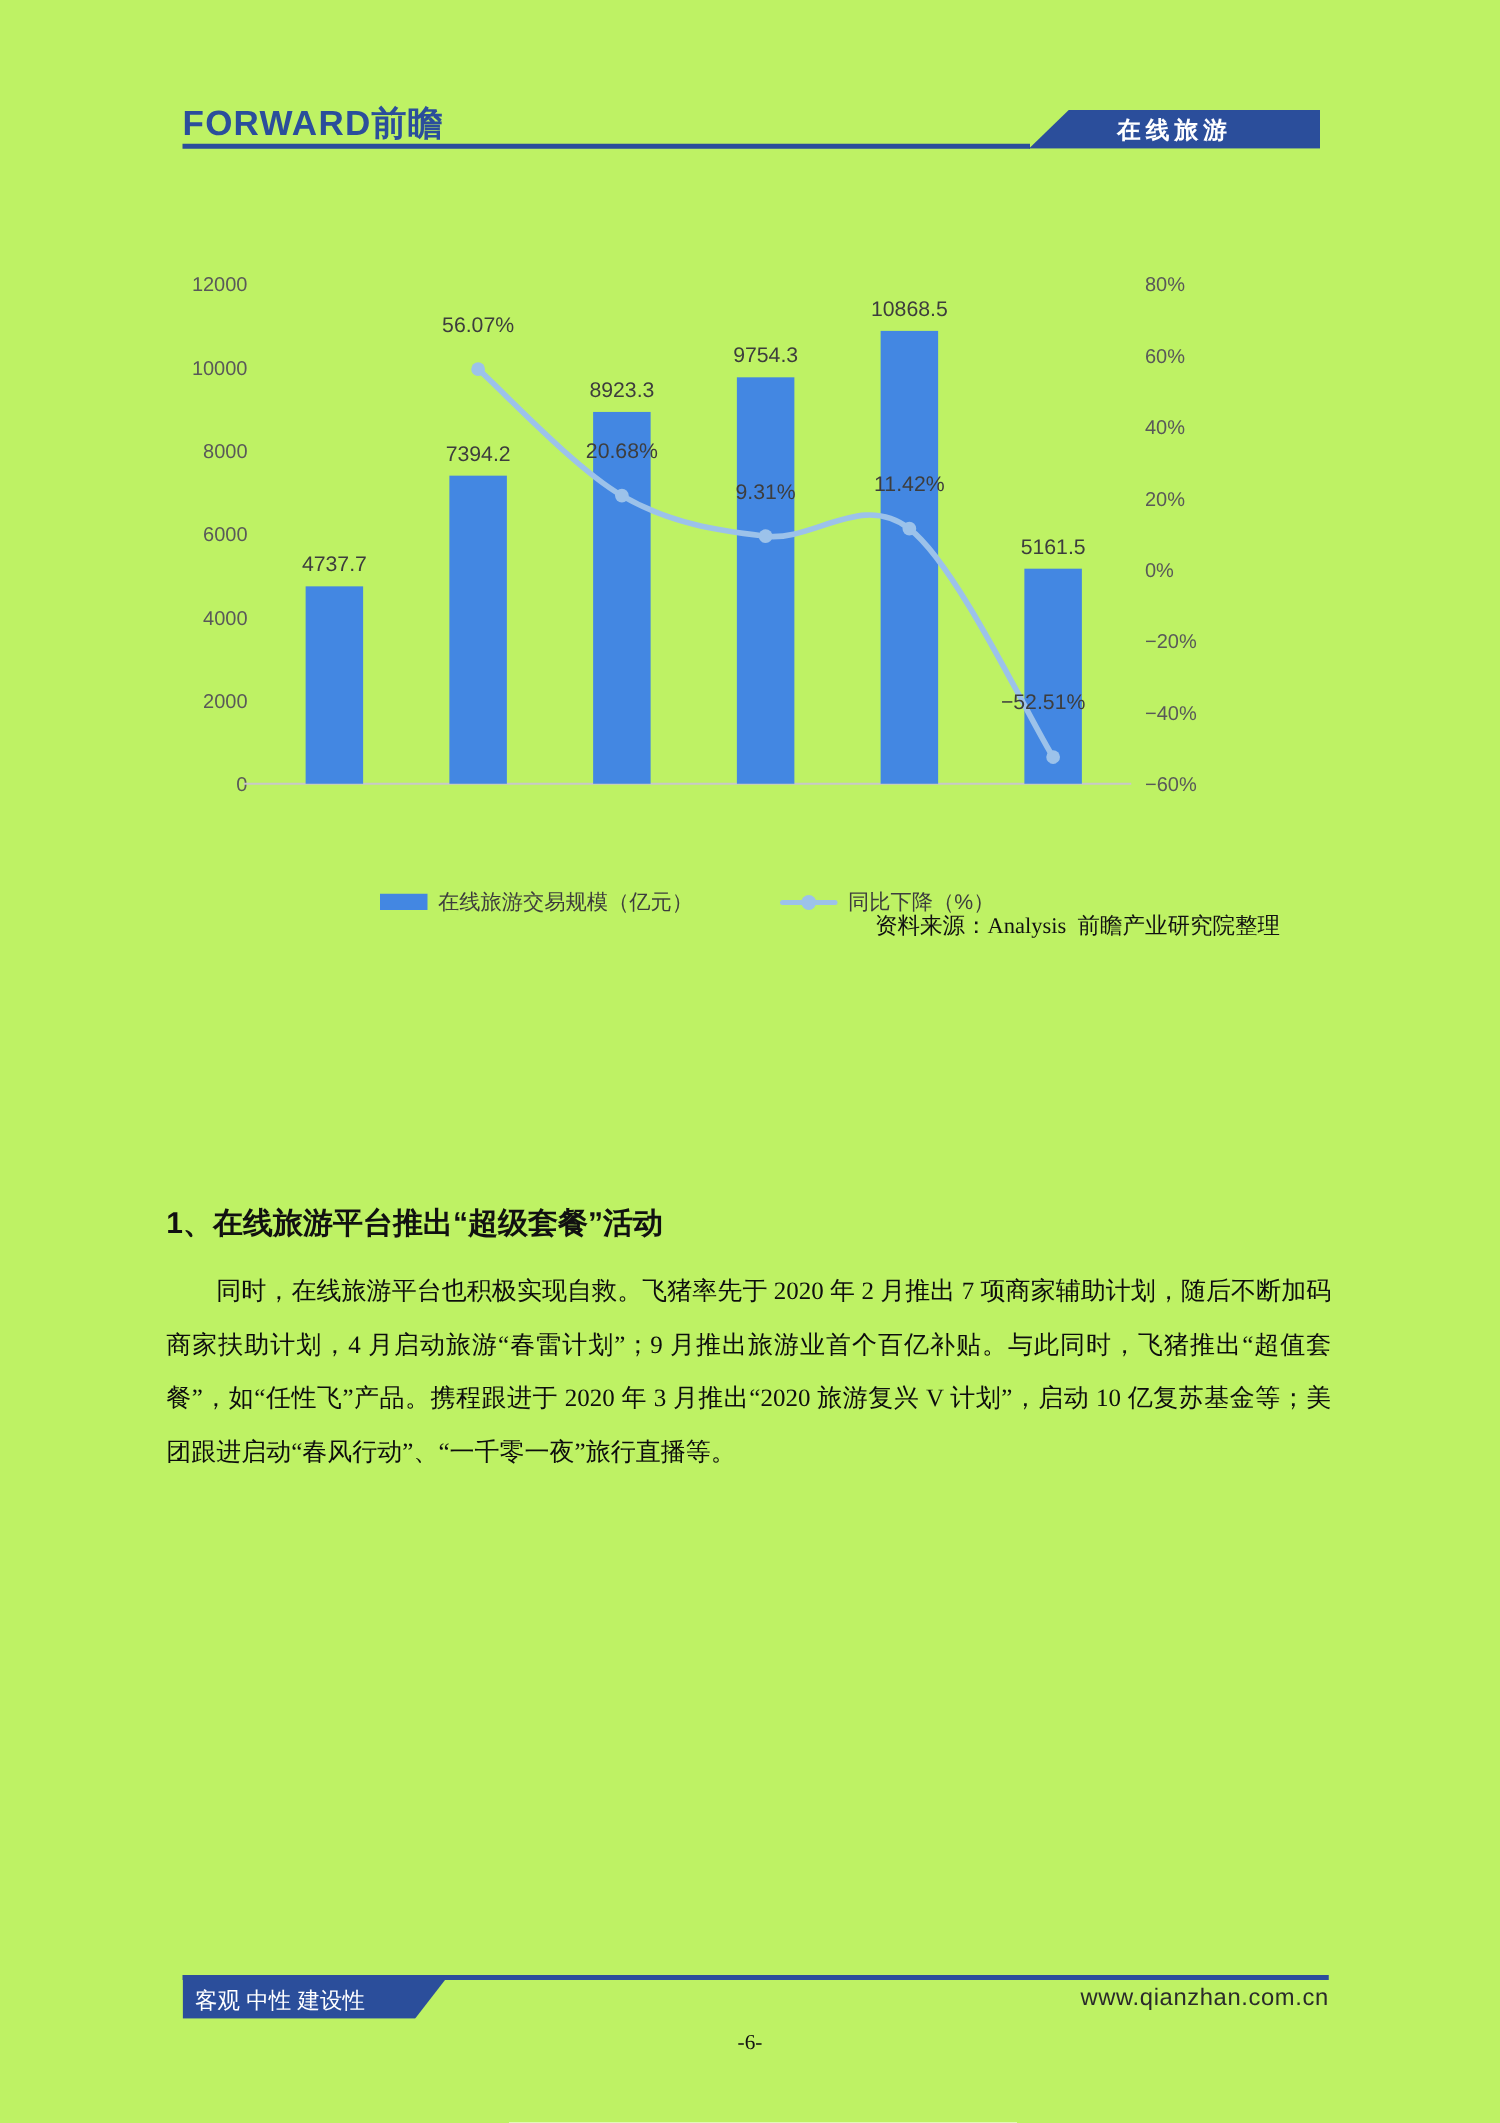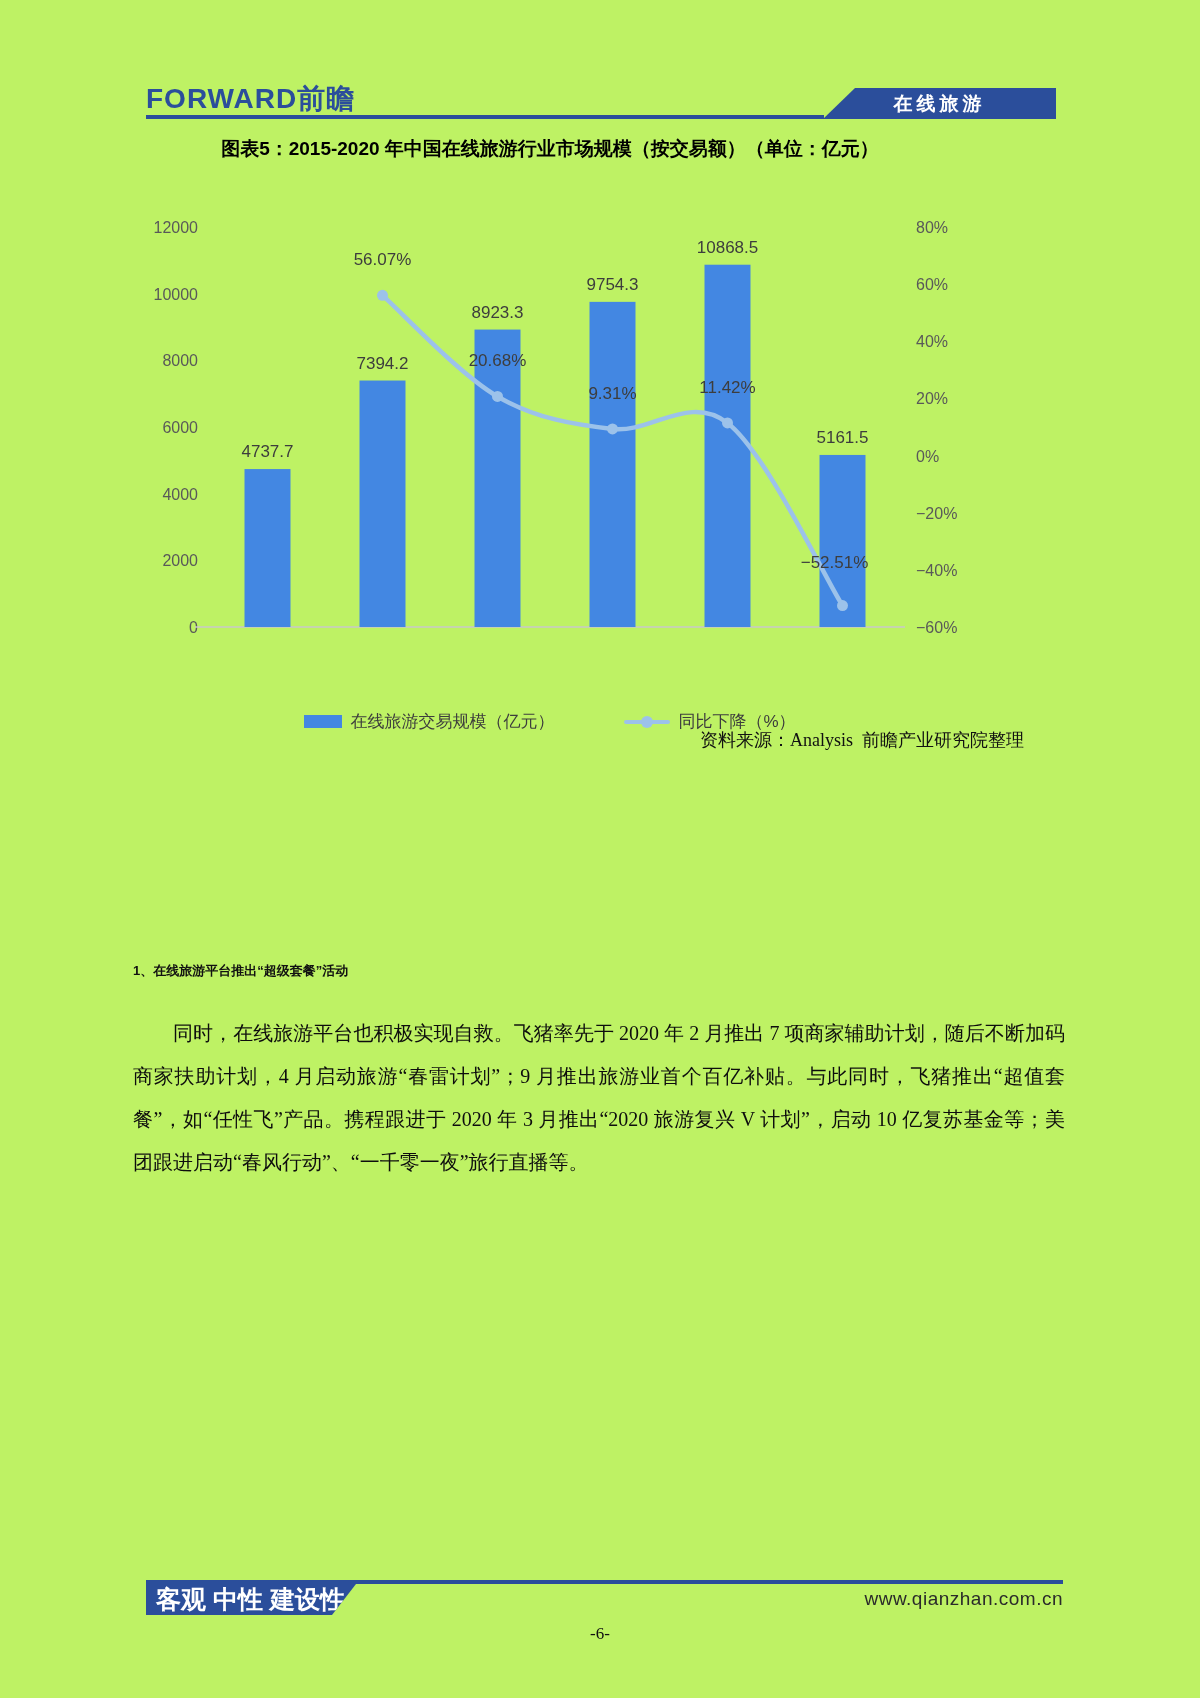--- a/index.html
+++ b/index.html
@@ -24,43 +24,42 @@
     font-size:17px; color:#3d3d3d;margin-top:12px; }
   .legend-item { display:flex; align-items:center; gap:8px; }
   .swatch-bar { display:inline-block; width:38px; height:13px; background:#4387E2; }
   .swatch-line { position:relative; display:inline-block; width:46px; height:4px; background:#9CC2EA; border-radius:2px; }
   .swatch-line .dot { position:absolute; left:17px; top:-4px; width:12px; height:12px; border-radius:50%; background:#9CC2EA; }
   .source { top:728px; right:176px; font-family:"Liberation Serif", serif; font-size:18px;
     color:#111; white-space:pre; }
 
   
   .section-heading { top:874px; left:0; width:1130px; text-align:center; font-size:30px; font-weight:bold; color:#000; letter-spacing:1px; }
-  .subheading { top:962px; left:133px; font-size:13px; font-weight:600; color:#111; }
+  .subheading { top:962px; left:133px; font-size:24px; font-weight:600; color:#111; }
   .body-text { left:133px; top:1012px; width:932px; }
   .body-text p { margin:0; font-family:"Liberation Serif", serif; font-size:20px; line-height:43px;
     text-align:justify; text-indent:2em; color:#0d0d0d; }
 
   
   .footer-rule { left:146px; top:1580px; width:917px; height:4px; background:var(--brand); }
   .footer-tab { left:146px; top:1584px; width:210px; height:31px; background:var(--brand); color:#fff;
-    font-size:25px; font-weight:bold; display:flex; align-items:center; padding-left:10px; white-space:pre;
+    font-size:18px; font-weight:normal; display:flex; align-items:center; padding-left:10px; white-space:pre;
     clip-path:polygon(0 0, 100% 0, calc(100% - 24px) 100%, 0 100%); }
   .website { top:1588px; right:137px; font-size:19px; color:#2a2a2a; letter-spacing:0.5px; }
   .page-number { top:1624px; left:0; width:1200px; text-align:center; font-size:17px; font-family:"Liberation Serif", serif; color:#111; }
 </style>
 </head>
 <body>
 
 <div class="page">
 
   <div class="abs logo">FORWARD前瞻</div>
   <div class="abs header-rule"></div>
   <div class="abs header-tab">在线旅游</div>
 
-  <div class="abs chart-title">图表5：2015-2020 年中国在线旅游行业市场规模（按交易额）（单位：亿元）</div>
   <div class="abs chart-wrap">
     <svg id="chart-svg" width="930" height="470" viewBox="0 0 930 470">
         <text x="63" y="463" text-anchor="end" font-size="16" fill="#595959">0</text>
         <text x="63" y="396.33333333333337" text-anchor="end" font-size="16" fill="#595959">2000</text>
         <text x="63" y="329.6666666666667" text-anchor="end" font-size="16" fill="#595959">4000</text>
         <text x="63" y="263" text-anchor="end" font-size="16" fill="#595959">6000</text>
         <text x="63" y="196.33333333333337" text-anchor="end" font-size="16" fill="#595959">8000</text>
         <text x="63" y="129.66666666666663" text-anchor="end" font-size="16" fill="#595959">10000</text>
         <text x="63" y="63" text-anchor="end" font-size="16" fill="#595959">12000</text>
         <text x="781" y="63" text-anchor="start" font-size="16" fill="#595959">80%</text>

